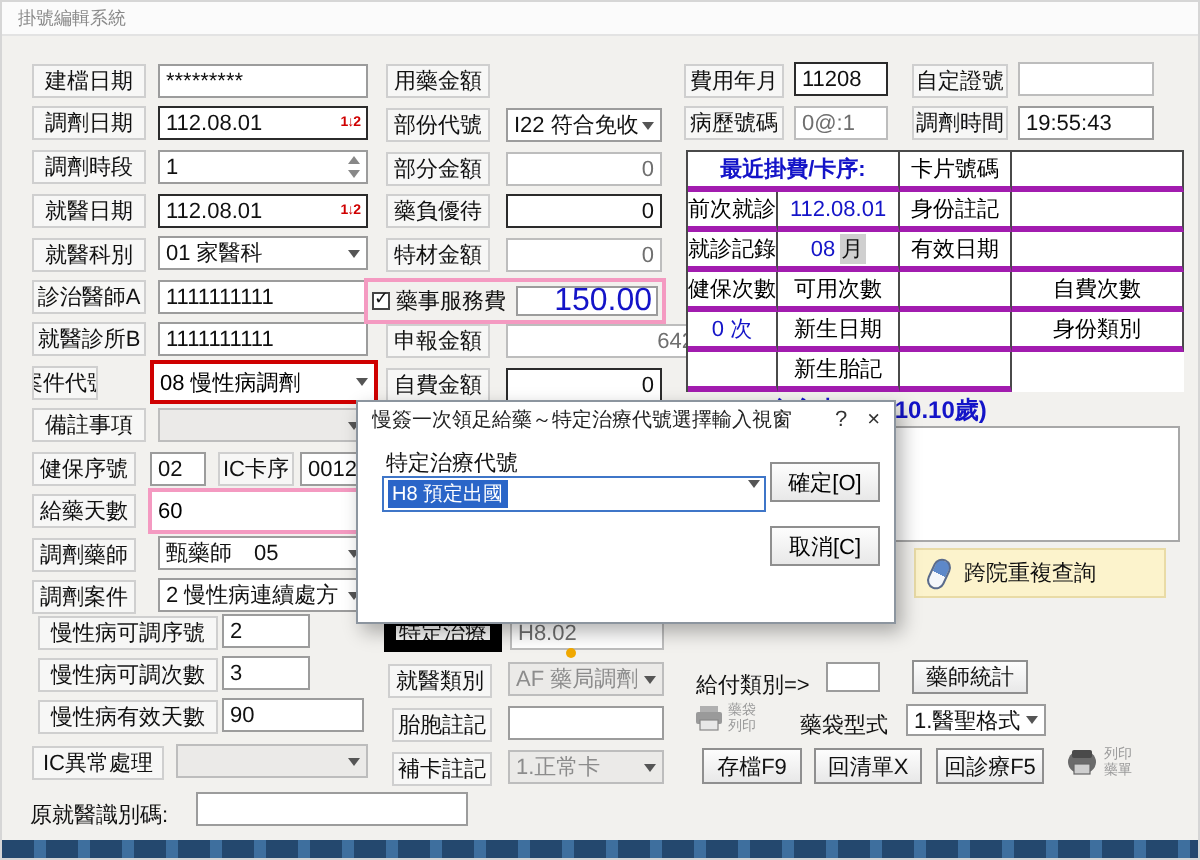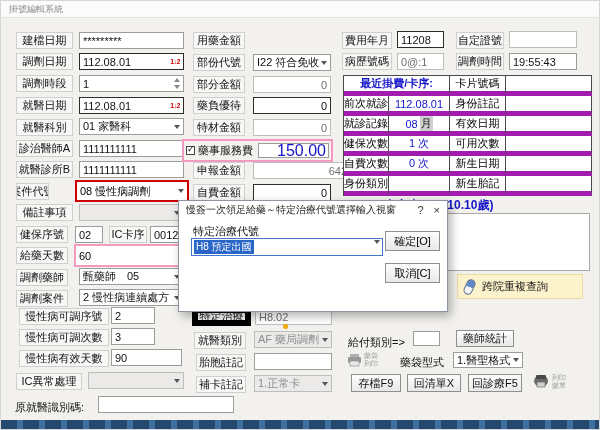--- a/index.html
+++ b/index.html
@@ -26,21 +26,21 @@
   .feewrap{position:absolute;border:2px solid #f49ac1;display:flex;align-items:center;padding:0 2px}
   .checkbox{width:9px;height:9px;background:#fff;border:1px solid #444;position:relative;flex:none;margin-right:3px}
   .checkbox::after{content:"✓";position:absolute;left:0px;top:-3px;font-size:9px;color:#111}
   .feelabel{font-size:11px;color:#111;white-space:nowrap}
   .feefld{margin-left:auto;width:71px;height:15px;background:#fff;border:1px solid #9c9c9c;display:flex;align-items:center;justify-content:flex-end;padding:0 2px}
   .blue{color:#1414c8}
   .btn{position:absolute;background:linear-gradient(#fdfdfd,#e8e8e8);border:1px solid #8f8f8f;font-size:11px;color:#111;
     display:flex;align-items:center;justify-content:center;white-space:nowrap;cursor:default}
   .tbl{position:absolute;left:342px;top:74px;display:grid;grid-template-columns:45px 61px 56px 86px;grid-auto-rows:20px;
     background:#fff;border-left:1px solid #4a4a4a;border-top:1px solid #4a4a4a;font-size:11px;z-index:1}
-  .tbl>div{border-right:1px solid #4a4a4a;border-bottom:5px solid #a21caf;display:flex;align-items:center;justify-content:center;
+  .tbl>div{border-right:1px solid #4a4a4a;border-bottom:3px solid #a21caf;display:flex;align-items:center;justify-content:center;
     white-space:nowrap;overflow:hidden;background:#fff}
   .tbl .hdr{grid-column:1/3;color:#1414c8;font-weight:bold}
   .monthbadge{background:#cfcfcf;color:#111;padding:0 1px;margin-left:2px}
   .patient{position:absolute;left:383px;top:196px;font-size:12px;font-weight:bold;color:#1414c8;z-index:2;white-space:nowrap}
   .panel{position:absolute;left:445px;top:212px;width:144px;height:58px;background:#fff;border:1px solid #a8a8a8;z-index:1}
   .cross{position:absolute;left:456px;top:273px;width:126px;height:25px;background:#fcf3cc;border:1px solid #e9dba6;
     display:flex;align-items:center;font-size:11px;color:#111;z-index:3}
   .capsule{width:9px;height:16px;border-radius:5px;border:1px solid #5a6b8c;
     background:linear-gradient(#5d88c9 50%,#f4f6fa 50%);transform:rotate(25deg);margin:0 8px 0 7px;flex:none}
   .orange{border:6px solid #000000;height:19px}
@@ -202,21 +202,20 @@
 
     <div>就診記錄</div>
     <div>
       <span class="blue">08</span>
       <span class="monthbadge">月</span>
     </div>
     <div>有效日期</div>
     <div></div>
 
     <div>健保次數</div>
-    <div class="blue">1 次</div>
     <div>可用次數</div>
     <div></div>
 
     <div>自費次數</div>
     <div class="blue">0 次</div>
     <div>新生日期</div>
     <div></div>
 
     <div>身份類別</div>
     <div></div>

